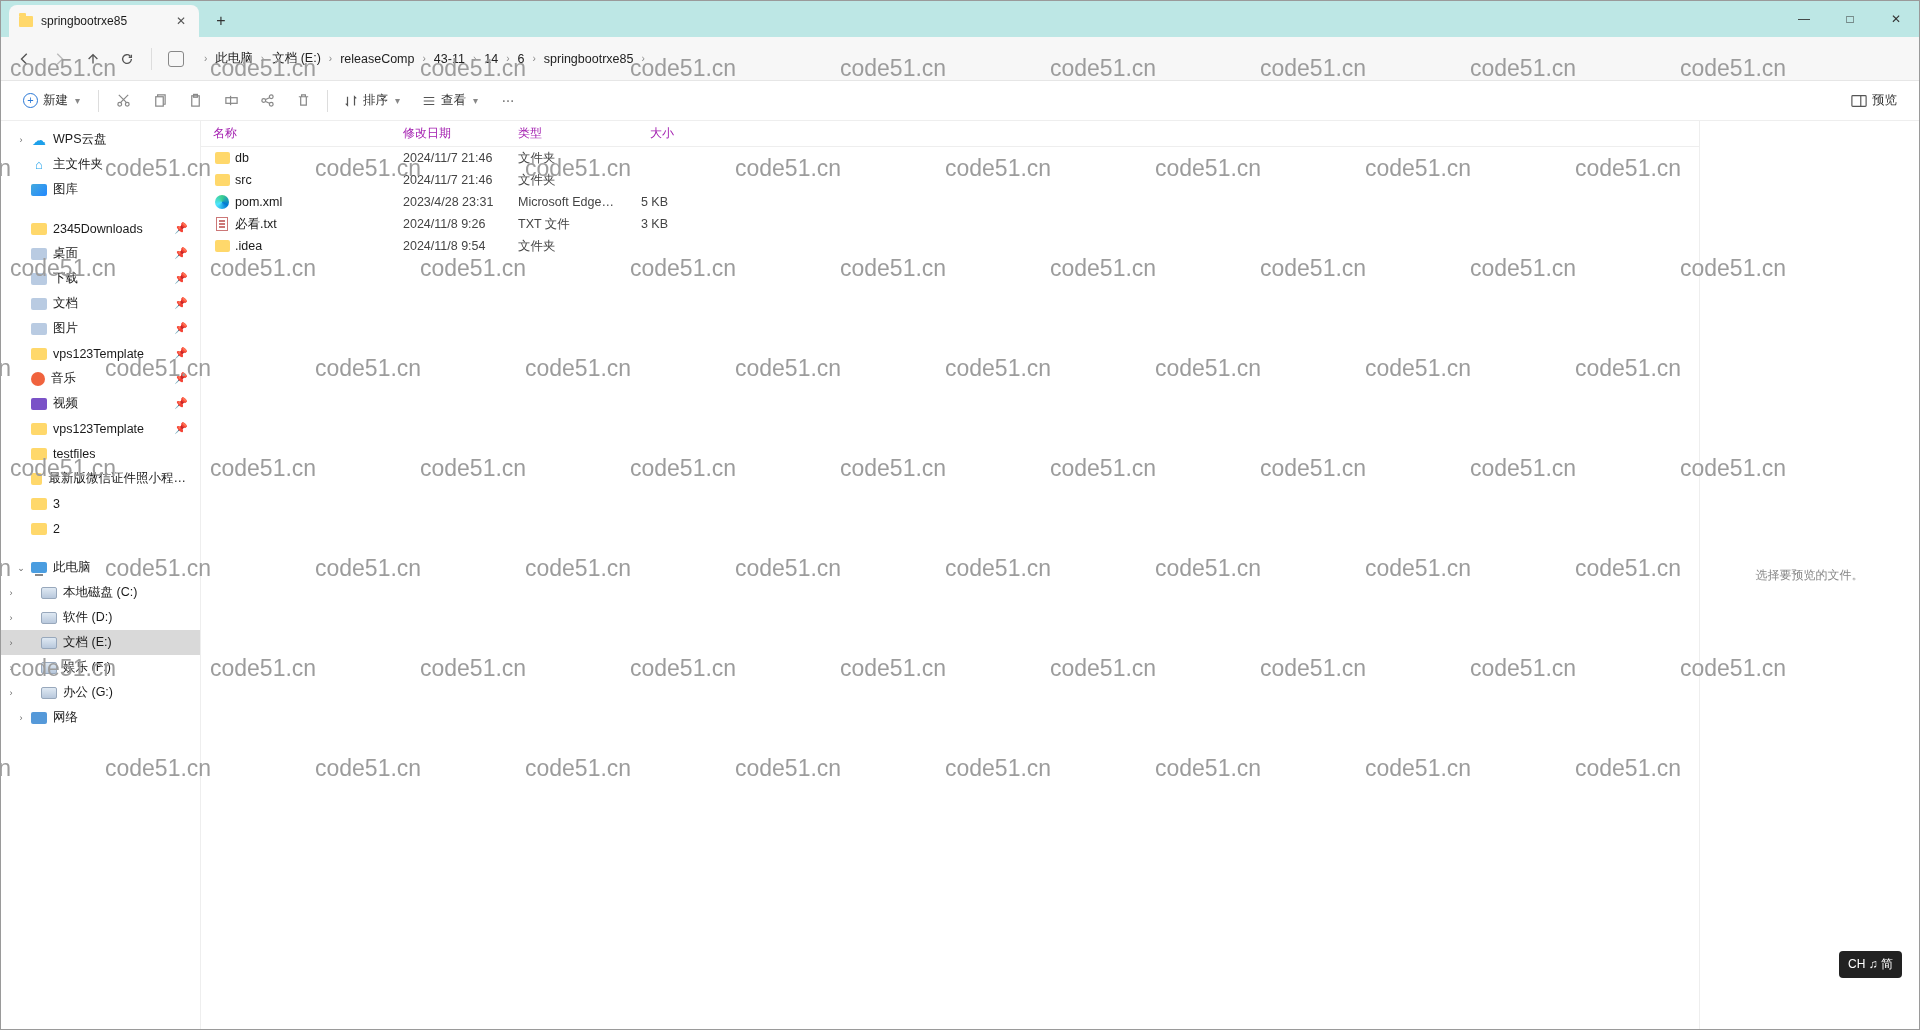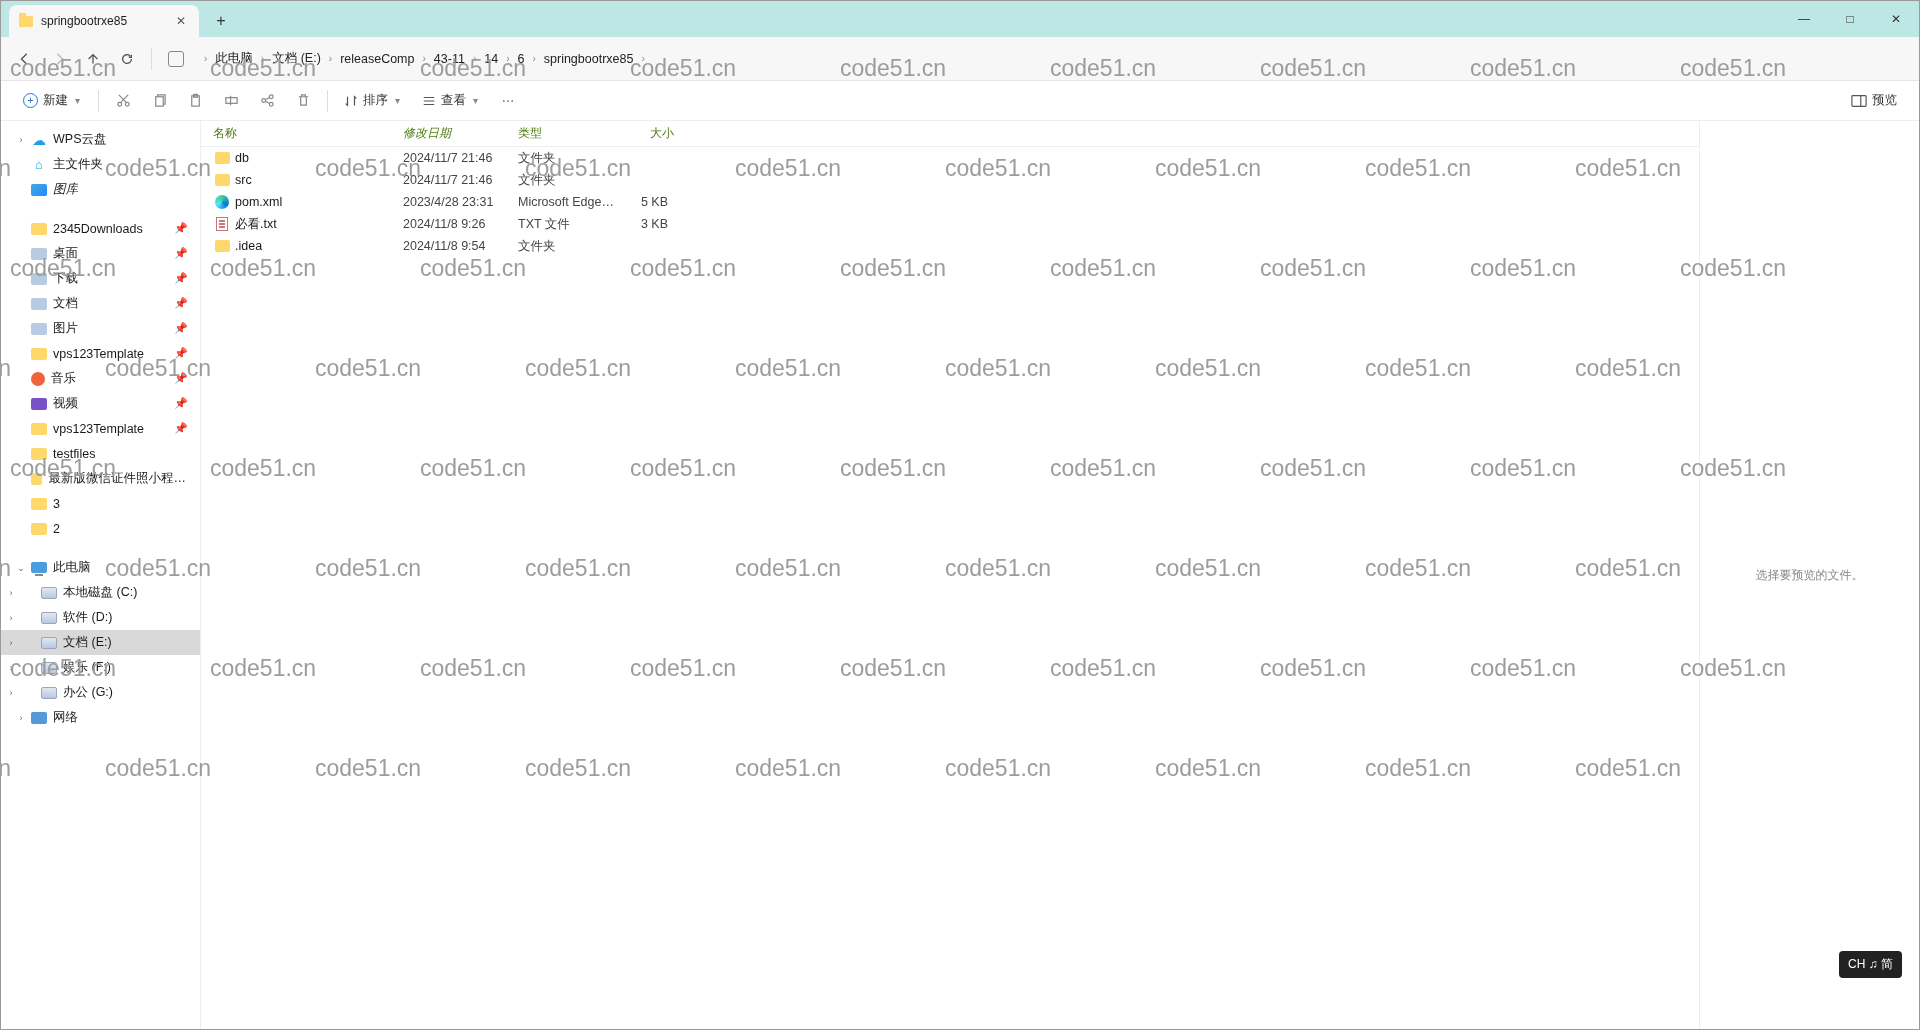--- a/index.html
+++ b/index.html
@@ -54,22 +54,22 @@
 .ico.pc::after{content:"";position:absolute;bottom:-3px;left:4px;width:8px;height:2px;background:#888;}
 .ico.cloud{color:#1ea0ea;font-size:14px;}
 .ico.home{color:#1ea0ea;font-size:13px;}
 .ico.gallery{background:linear-gradient(135deg,#4ad,#28f);border-radius:2px;height:12px;}
 .ico.music{background:#f0633e;border-radius:50%;height:14px;width:14px;}
 .ico.video{background:#7a52c7;border-radius:2px;height:12px;}
 .ico.net{background:#5599d9;border-radius:2px;height:12px;}
 .ico.files{background:#b9cbe2;border-radius:2px;height:12px;}
 
 .main { flex:1; display:flex; flex-direction:column; position:relative;}
-.cols { height:26px; display:flex; align-items:center; border-bottom:1px solid #eee; color:#4d7c0f; font-size:12px; padding-left:12px;}
-.col-name{width:190px;} .col-date{width:115px;font-style:italic;} .col-type{width:96px;} .col-size{width:60px;text-align:right;}
+.cols { height:26px; display:flex; align-items:center; border-bottom:1px solid #eee; color:#a21caf; font-size:12px; padding-left:12px;}
+.col-name{width:190px;} .col-date{width:115px;} .col-type{width:96px;} .col-size{width:60px;text-align:right;}
 .rows { flex:1; position:relative;}
 .row { height:22px; display:flex; align-items:center; padding-left:12px; font-size:12.5px;}
 .row .fico{width:18px;display:flex;justify-content:center;}
 .row .name{width:172px; padding-left:4px;}
 .row .date{width:115px; color:#444;}
 .row .type{width:96px; color:#444; white-space:nowrap; overflow:hidden; text-overflow:ellipsis;}
 .row .size{width:60px; text-align:right; color:#444; padding-right:6px;}
 .fico.folder span{display:block;width:15px;height:12px;background:#ffd86b;border-radius:2px;}
 .fico.edge span{display:block;width:14px;height:14px;border-radius:50%;background:conic-gradient(#3ecf8e,#0078d4,#50e6ff,#3ecf8e);}
 .fico.txt span{display:block;width:12px;height:14px;background:#fff;border:1px solid #c77;position:relative;}
@@ -233,21 +233,21 @@
           <span class="exp">›</span>
           <span class="ico cloud">☁</span>
           <span style="overflow: hidden; white-space: nowrap; text-overflow: ellipsis;">WPS云盘</span>
         </div>
         <div class="sitem indent1">
           <span class="ico home">⌂</span>
           <span style="overflow: hidden; white-space: nowrap; text-overflow: ellipsis;">主文件夹</span>
         </div>
         <div class="sitem indent1">
           <span class="ico gallery"></span>
-          <span style="overflow: hidden; white-space: nowrap; text-overflow: ellipsis; font-style: italic;">图库</span>
+          <span style="overflow: hidden; white-space: nowrap; text-overflow: ellipsis;">图库</span>
         </div>
         <div class="sgap"></div>
         <div class="sitem indent1">
           <span class="ico folder"></span>
           <span style="overflow: hidden; white-space: nowrap; text-overflow: ellipsis;">2345Downloads</span>
           <span class="pin">📌</span>
         </div>
         <div class="sitem indent1">
           <span class="ico files"></span>
           <span style="overflow: hidden; white-space: nowrap; text-overflow: ellipsis;">桌面</span>

